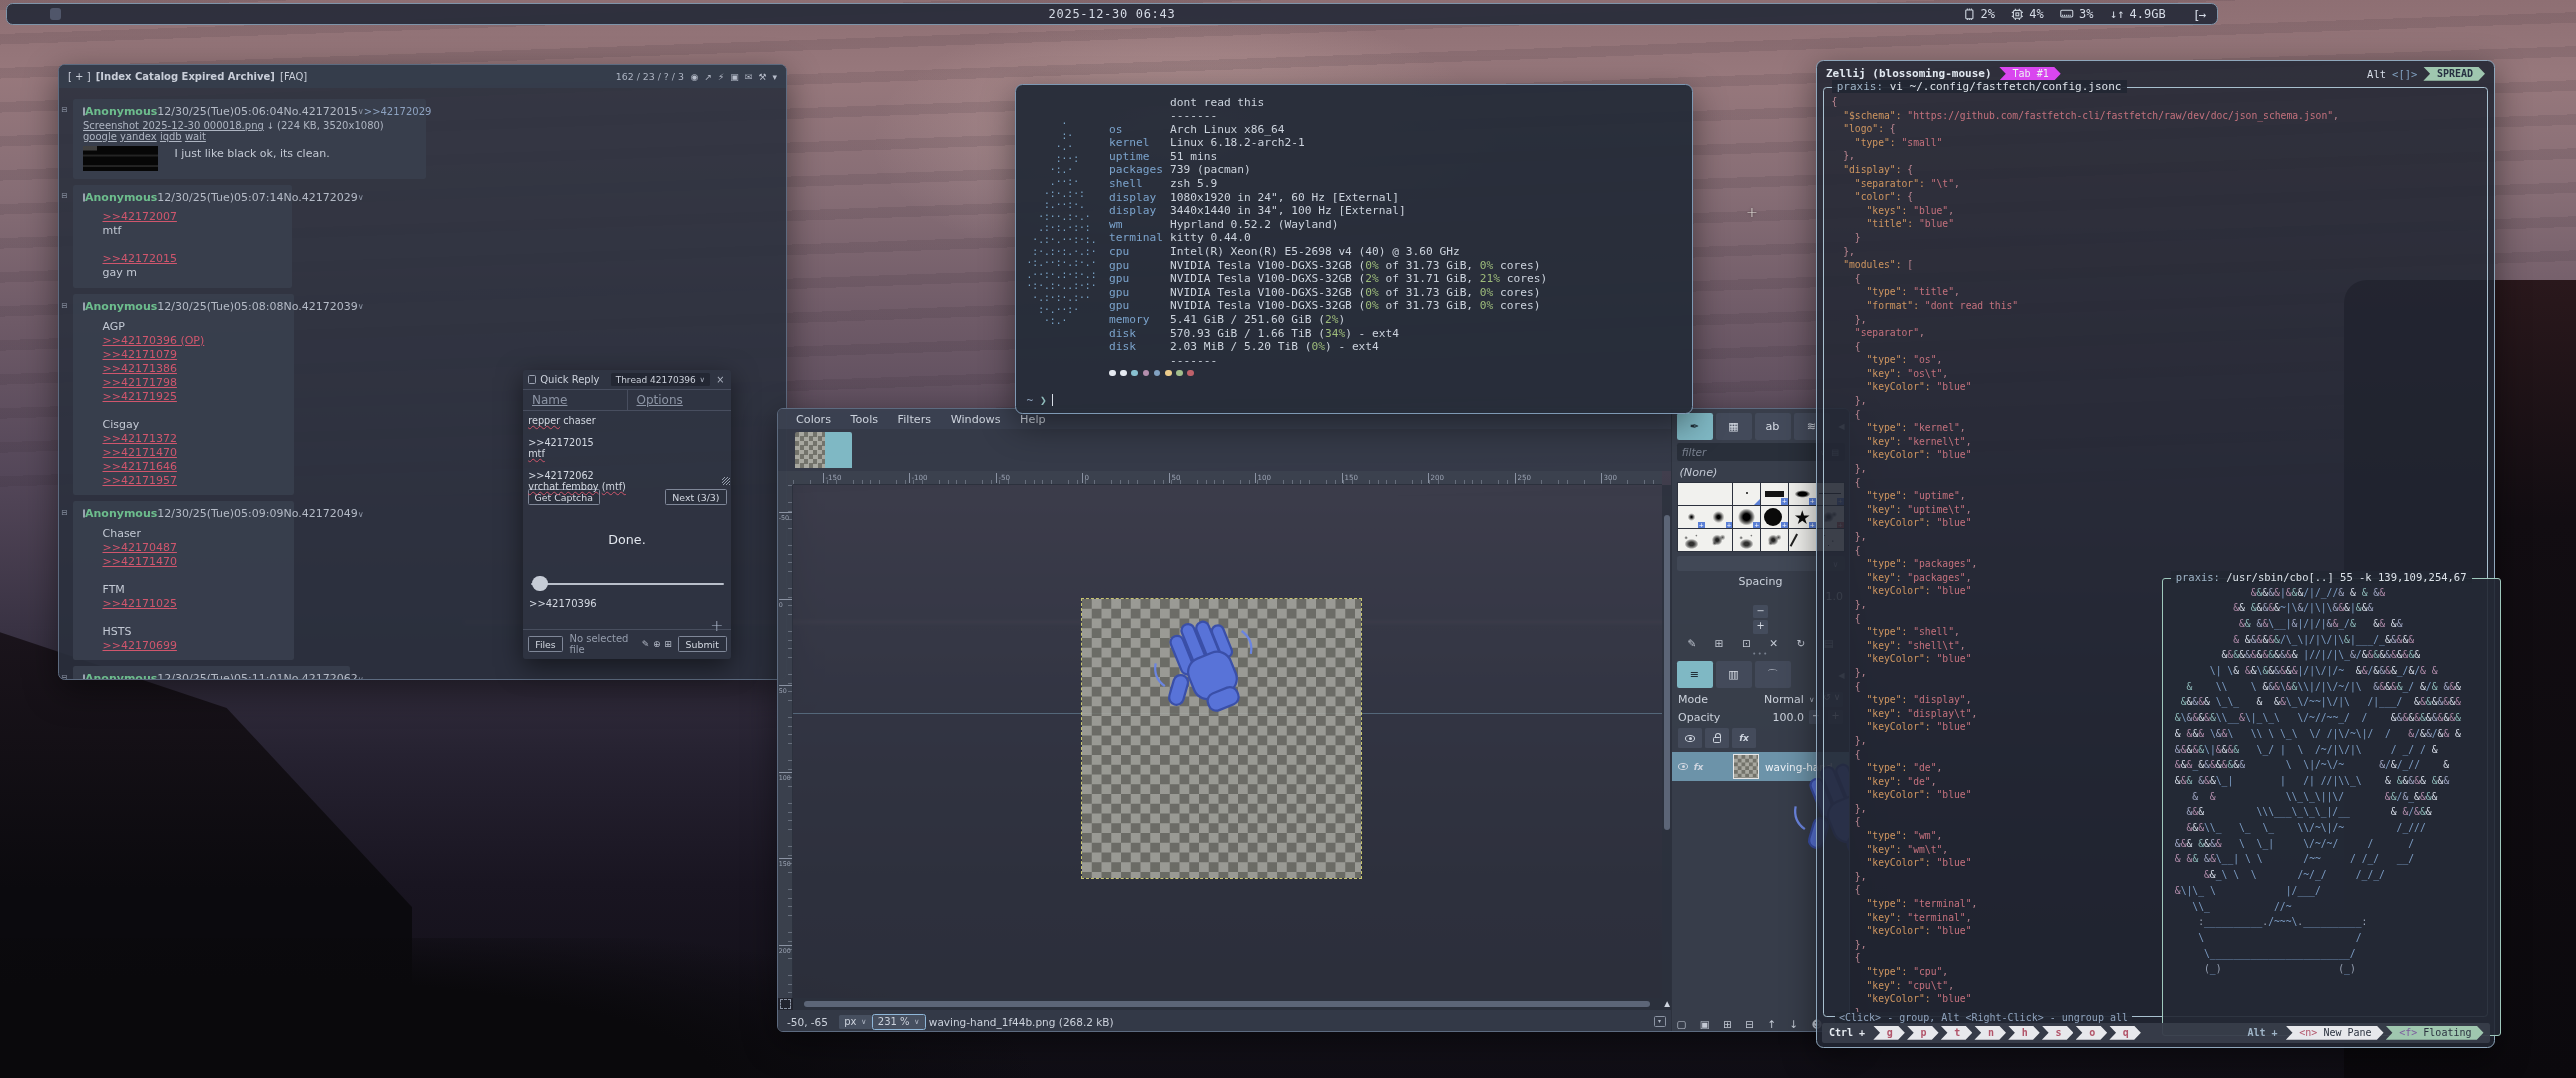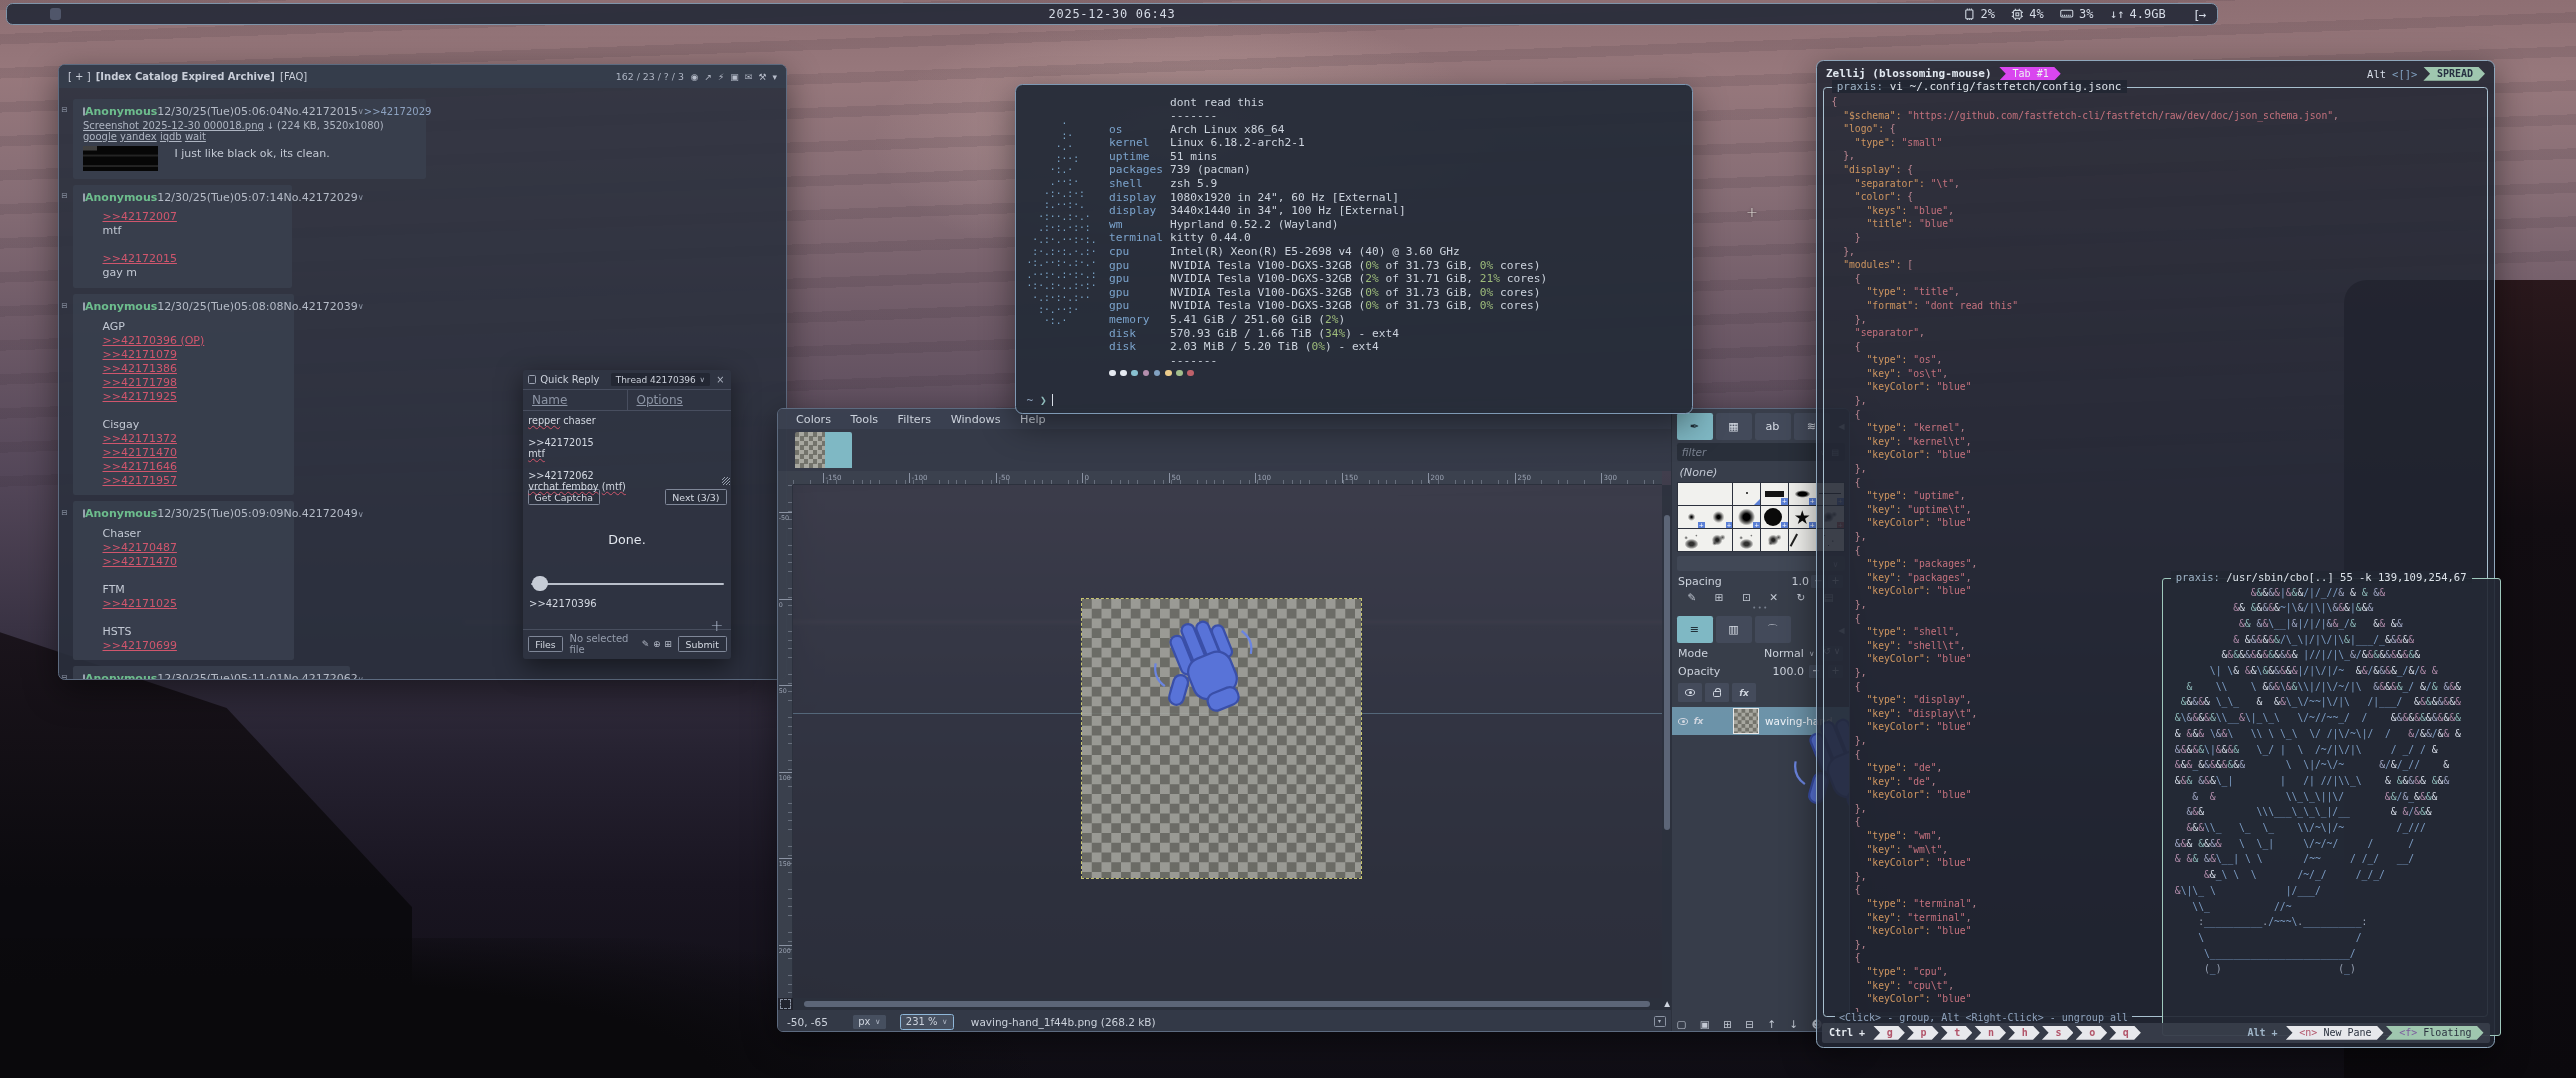--- a/index.html
+++ b/index.html
@@ -139,21 +139,21 @@
     background:repeating-conic-gradient(rgba(168,168,160,.88) 0% 25%, rgba(115,115,107,.88) 0% 50%); background-size:19.5px 19.5px;
     outline:0.7px dashed rgba(228,224,120,.85); }
   .g-image svg { position:absolute; inset:13.5px; }
   .g-vscroll { position:absolute; left:884px; top:76px; width:9.7px; height:513px; background:rgba(44,50,62,.9); }
   .g-vscroll .vthumb { position:absolute; left:1.5px; top:30px; width:6.7px; height:315px; background:#5c6577; border-radius:3px; }
   .g-hscroll { position:absolute; left:15px; top:589px; width:879px; height:12px; background:rgba(44,50,62,.9); display:flex; align-items:center; }
   .g-hscroll .hthumb { position:absolute; left:10.5px; width:846px; height:6.7px; background:#5c6577; border-radius:3px; }
   .g-qmask { position:absolute; left:2.2px; top:590px; width:10.5px; height:9.7px; border:1.1px dashed #8b93a3; }
   .g-nav { position:absolute; left:884px; top:589px; width:10.5px; height:12px; color:#cfd5df; font-size:7.5px; text-align:center; line-height:12px; }
   .g-status { position:absolute; left:0; top:601px; width:895px; height:23px; background:rgba(52,58,72,.96);
-    display:flex; align-items:center; gap:15px; padding-left:9px; font-size:10.5px; }
+    display:flex; align-items:center; gap:1px; padding-left:9px; font-size:10.5px; }
   .g-pos { width:51px; }
   .g-select { background:rgba(72,80,97,.95); border-radius:1.5px; padding:1.5px 5.2px; display:flex; gap:4.5px; align-items:center; font-size:10px; }
   .g-select.hl { outline:1.1px solid #8fb7d9; }
   .g-caret { font-size:7.5px; color:#aab1bf; }
   .g-title { margin-left:3px; }
   .g-statico { margin-left:auto; margin-right:7.5px; width:12px; height:10.5px; border:0.7px solid #8b93a3; border-radius:1.5px; font-size:6px; text-align:center; color:#aab1bf; }
 
   .g-dock { position:absolute; right:0; top:0; width:178px; height:624px; background:rgba(56,62,75,.96); border-left:0.7px solid #2c313d; font-size:10.5px; }
   .g-dtabs { display:flex; gap:3px; padding:3.7px 4.5px 0 4.5px; height:31px; }
   .g-dtab { width:36px; height:27px; background:rgba(70,78,94,.8); border-radius:2.2px; display:flex; align-items:center; justify-content:center; color:#d6dbe4; font-size:11.2px; }
@@ -179,21 +179,21 @@
   .b-star { color:#0a0a0a; font-size:19px; line-height:22.5px; text-align:center; }
   .b-grunge { background:radial-gradient(circle 6.7px at 45% 50%, rgba(10,10,10,.9) 20%, rgba(20,20,20,.45) 55%, transparent 80%),
     radial-gradient(circle 3.7px at 65% 38%, rgba(10,10,10,.7), transparent 80%),
     radial-gradient(circle 3px at 35% 65%, rgba(10,10,10,.6), transparent 80%), #f1f1ee; }
   .b-splat { background:radial-gradient(ellipse 8.2px 6px at 50% 68%, rgba(15,15,15,.85) 30%, rgba(25,25,25,.4) 65%, transparent 85%),
     radial-gradient(circle 2.2px at 30% 40%, rgba(10,10,10,.7), transparent 85%),
     radial-gradient(circle 1.5px at 68% 30%, rgba(10,10,10,.6), transparent 85%), #f1f1ee; }
   .b-stroke::after { content:""; position:absolute; left:4.5px; top:4.5px; width:1.5px; height:13.5px; background:#222; transform:rotate(28deg); }
   .b-speck { background:radial-gradient(circle 1.1px at 30% 30%, #111, transparent 70%), radial-gradient(circle 1.5px at 60% 55%, #111, transparent 70%), radial-gradient(circle 1.1px at 45% 75%, #111, transparent 70%), #f1f1ee; }
   .g-drop { margin:3.7px 4.5px; height:15px; background:rgba(66,73,88,.9); border-radius:2.2px; display:flex; align-items:center; justify-content:flex-end; padding-right:6px; color:#aab1bf; font-size:8.2px; }
-  .g-spacing { display:flex; align-items:center; margin:2.2px 6px; gap:2px; font-size:11px; }
+  .g-spacing { display:flex; align-items:center; margin:2.2px 6px; gap:2px; font-size:11px;flex-direction:column; }
   .g-spacing .val { margin-left:auto; }
   .g-pm { width:15px; height:13.5px; background:rgba(70,78,94,.9); border-radius:1.5px; text-align:center; line-height:12.7px; color:#d6dbe4; font-size:9.7px; }
   .g-actions { display:flex; justify-content:space-around; margin:3px 6px; color:#c3c9d4; font-size:10.5px; }
   .g-split { text-align:center; color:#79818f; font-size:6.7px; letter-spacing:1.5px; height:6px; line-height:4.5px; }
   .g-mode { display:flex; align-items:center; gap:6px; margin:3px 6px 0; font-size:11px; }
   .g-modeval { margin-left:auto; display:flex; gap:5.2px; align-items:center; }
   .g-reset { width:22.5px; height:15px; background:rgba(70,78,94,.9); border-radius:1.5px; text-align:center; font-size:9px; color:#d6dbe4; }
   .g-opacity { display:flex; align-items:center; margin:3.7px 6px; gap:4.5px; font-size:11px; }
   .g-opacity .val { margin-left:auto; }
   .g-lockrow { display:flex; gap:3px; margin:4.5px 6px; }

